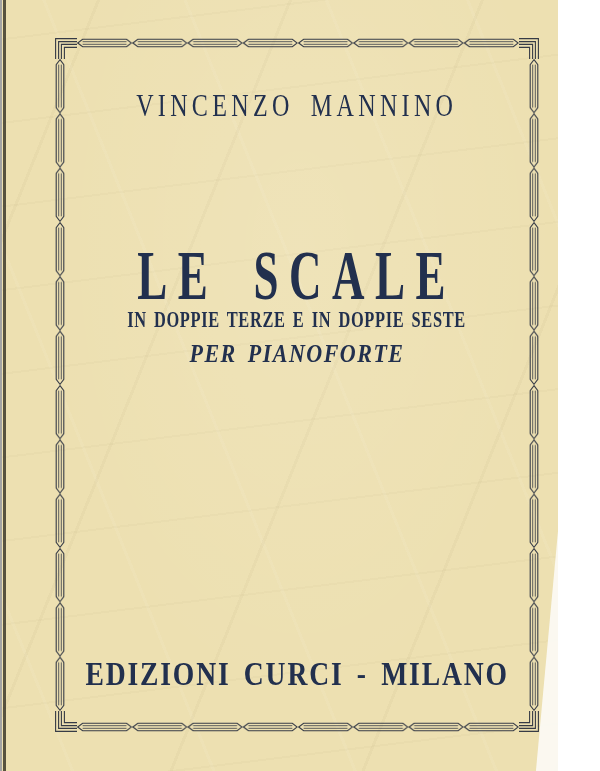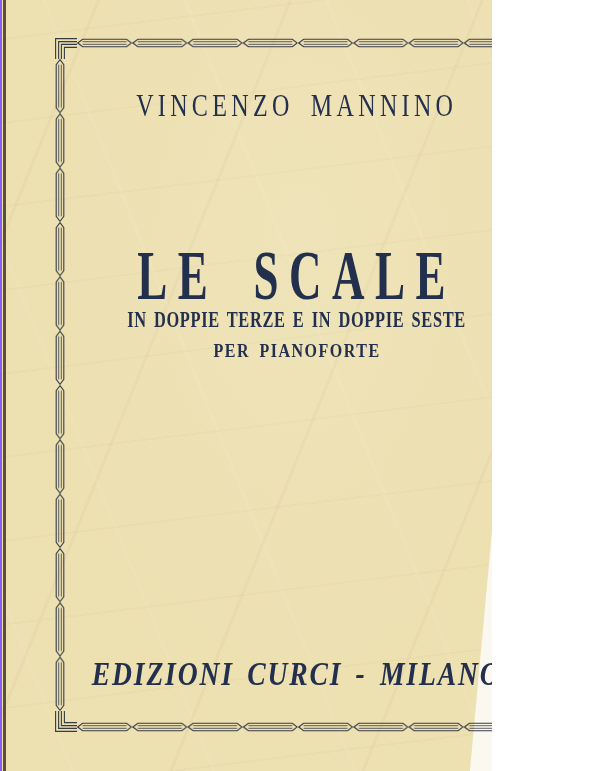--- a/index.html
+++ b/index.html
@@ -1,16 +1,16 @@
 <!DOCTYPE html>
 <html style="--paper: #EDE0B1; --ink: #22304E; --frame-ink: #363B46; --edge-dark: #3C382C; --edge-line: #BCB5A2; --page-bg: #FCFBF7;"><head>
 <meta charset="utf-8">
 <style>
   html,body{margin:0;padding:0;background:#ffffff;}
-  #page{position:relative;width:492px;height:771px;overflow:hidden;background:#8b5cf6;
+  #page{position:relative;width:558px;height:771px;overflow:hidden;background:#a3a3a3;
         font-family:"Liberation Serif","DejaVu Serif",serif;}
   
   #cover{position:absolute;left:2px;top:0;width:596px;height:771px;
          background:
            radial-gradient(ellipse at 50% 32%, rgba(255,255,255,0.10), rgba(255,255,255,0) 62%),
            repeating-linear-gradient(112deg, rgba(0,0,0,0) 0 88px, rgba(120,100,55,0.045) 88px 91px, rgba(0,0,0,0) 91px 178px),
            repeating-linear-gradient(68deg, rgba(0,0,0,0) 0 64px, rgba(255,255,255,0.06) 64px 67px, rgba(0,0,0,0) 67px 131px),
            repeating-linear-gradient(173deg, rgba(0,0,0,0) 0 38px, rgba(110,95,50,0.03) 38px 40px, rgba(0,0,0,0) 40px 83px),
            var(--paper,#EDE0B1);}
   
@@ -26,23 +26,23 @@
   
   .line{position:absolute;left:0;width:594px;text-align:center;line-height:1;
         color:var(--ink,#22304E);white-space:nowrap;}
   .inner{display:inline-block;transform-origin:50% 50%;}
   #author{top:92px;font-size:28px;letter-spacing:5px;word-spacing:8px;}
   #author .inner{transform:scale(0.86,1.15);}
   #title{top:245px;font-size:60px;font-weight:bold;letter-spacing:14px;word-spacing:18px;}
   #title .inner{transform:scale(0.75,1.18);}
   #subtitle{top:309px;font-size:20px;font-weight:bold;letter-spacing:0.8px;word-spacing:3px;text-decoration:underline;}
   #subtitle .inner{transform:scale(0.82,1.12);}
-  #instrumentation{top:343px;font-size:16px;font-weight:bold;letter-spacing:1.5px;word-spacing:4px;}
+  #instrumentation{top:343px;font-size:22px;font-weight:bold;letter-spacing:1.5px;word-spacing:4px;font-style:italic;}
   #instrumentation .inner{transform:scale(1,1.18);}
-  #publisher{top:659px;font-size:30px;font-weight:bold;letter-spacing:2px;word-spacing:5px;font-style:italic;}
+  #publisher{top:659px;font-size:30px;font-weight:bold;letter-spacing:2px;word-spacing:5px;}
   #publisher .inner{transform:scale(0.92,1.12);}
 </style>
 </head>
 <body>
 
 <div id="page">
   <div id="cover"></div>
   <div id="left-edge"></div>
   <div id="right-edge"></div>
   <div id="corner-wedge"></div>

